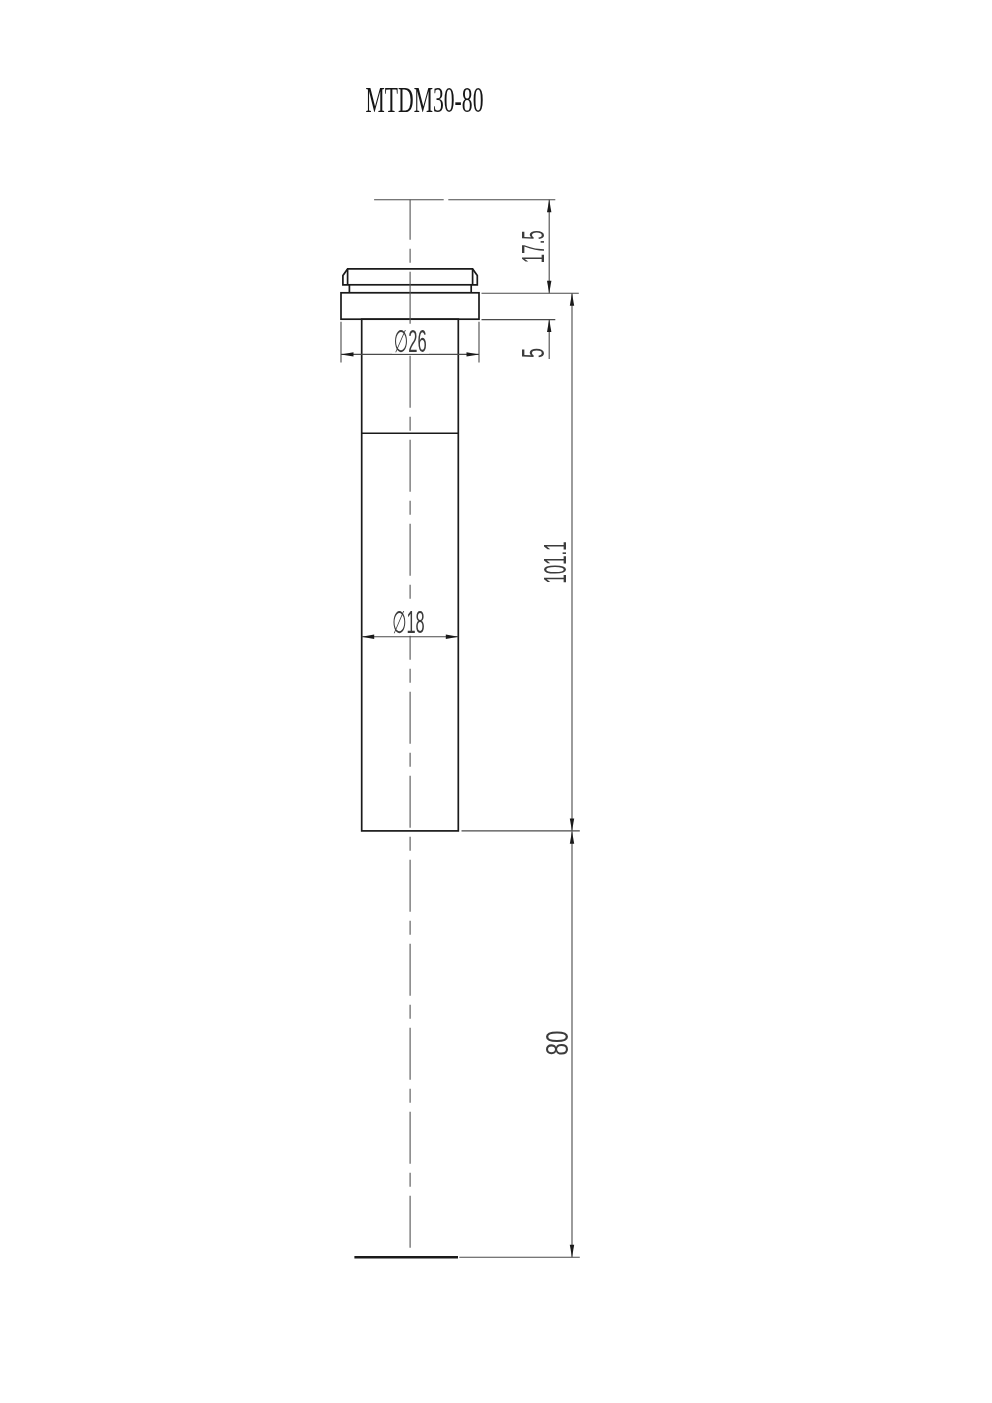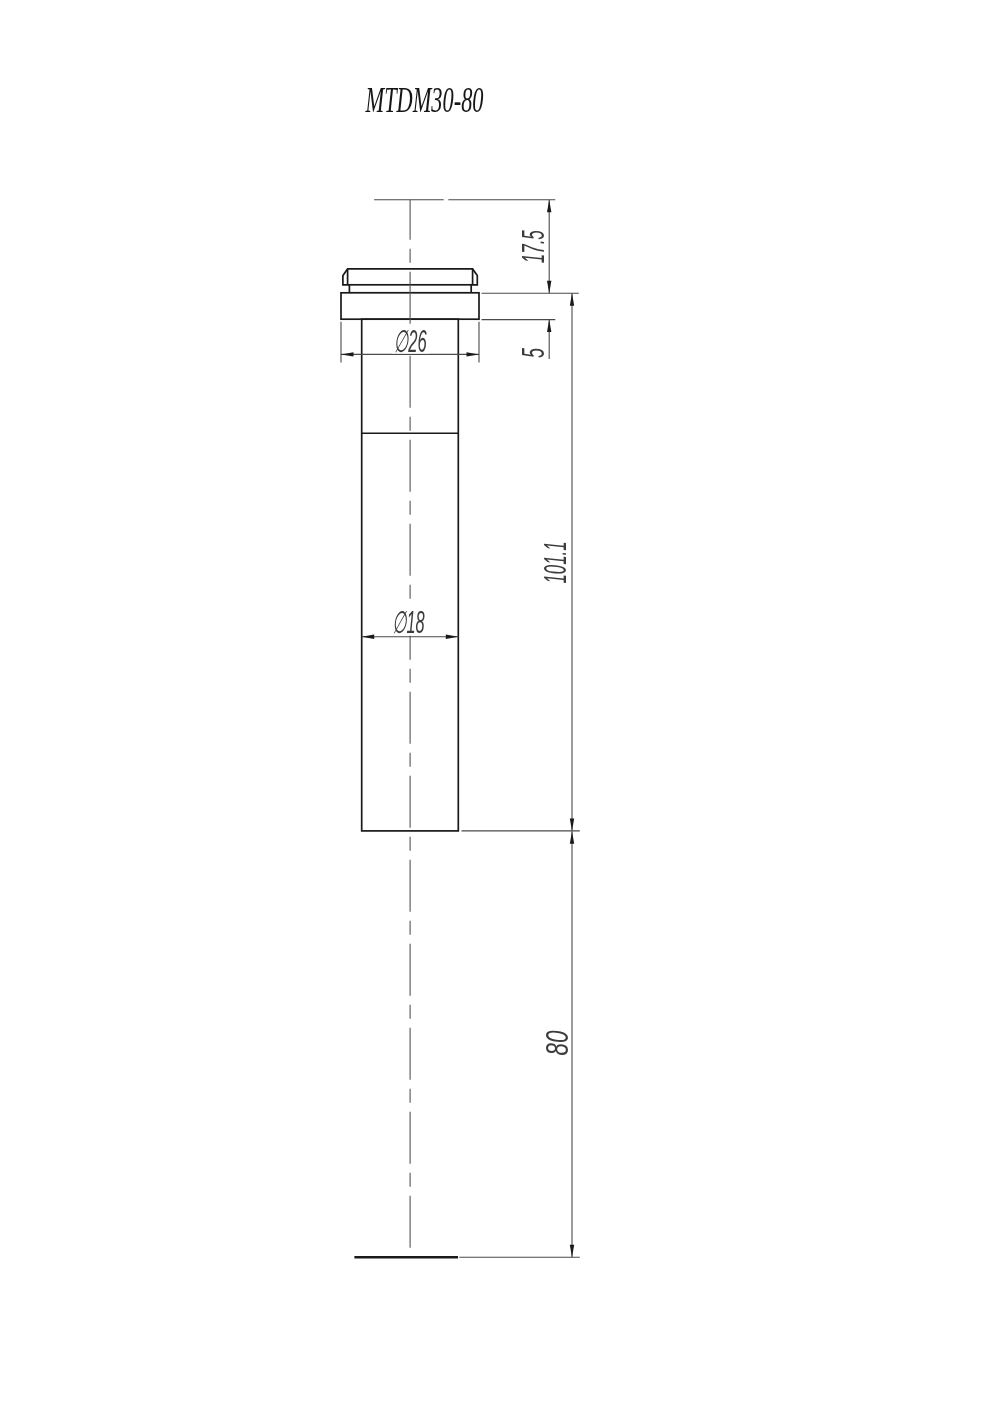--- a/index.html
+++ b/index.html
@@ -1,17 +1,17 @@
 <!DOCTYPE html>
 <html><head>
 <meta charset="utf-8">
 <title>MTDM30-80</title>
 <style>
   html,body{margin:0;padding:0;background:#ffffff;}
-  .page{width:992px;height:1403px;position:relative;background:#3b82f6;overflow:hidden;font-style:italic;}
+  .page{width:992px;height:1403px;position:relative;background:#3b82f6;overflow:hidden;}
   text{font-family:"Liberation Sans", sans-serif;}
 </style>
 </head>
 <body>
 <div class="page">
 <svg width="992" height="1403" viewBox="0 0 992 1403" xmlns="http://www.w3.org/2000/svg">
 
   <rect x="0" y="0" width="992" height="1403" fill="#ffffff"></rect>
 
   <text x="424.5" y="111.5" style="font-family:'Liberation Serif',serif" font-size="36" fill="#161616" text-anchor="middle" textLength="118" lengthAdjust="spacingAndGlyphs">MTDM30-80</text>

